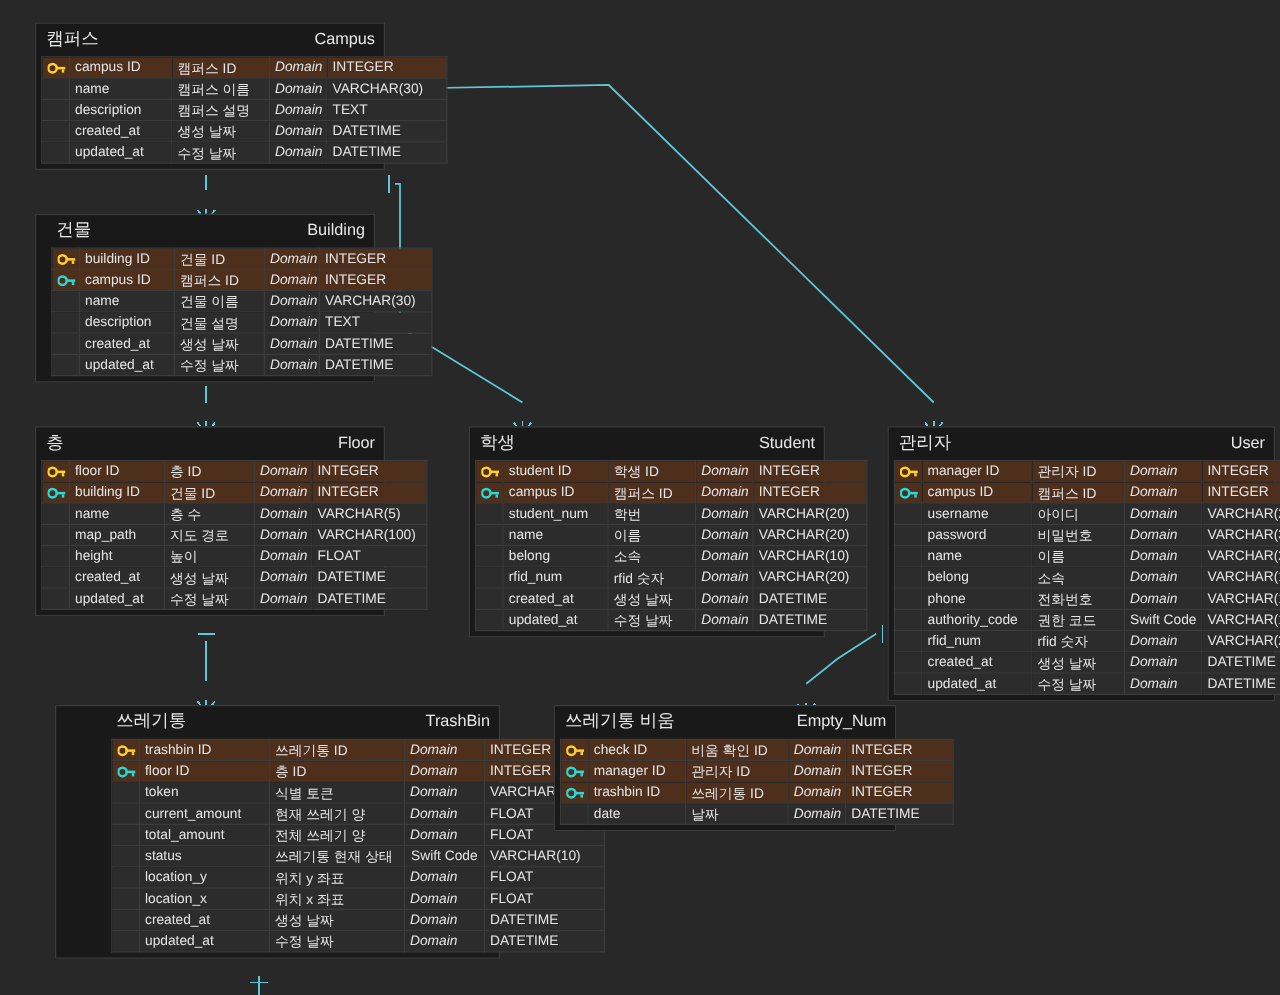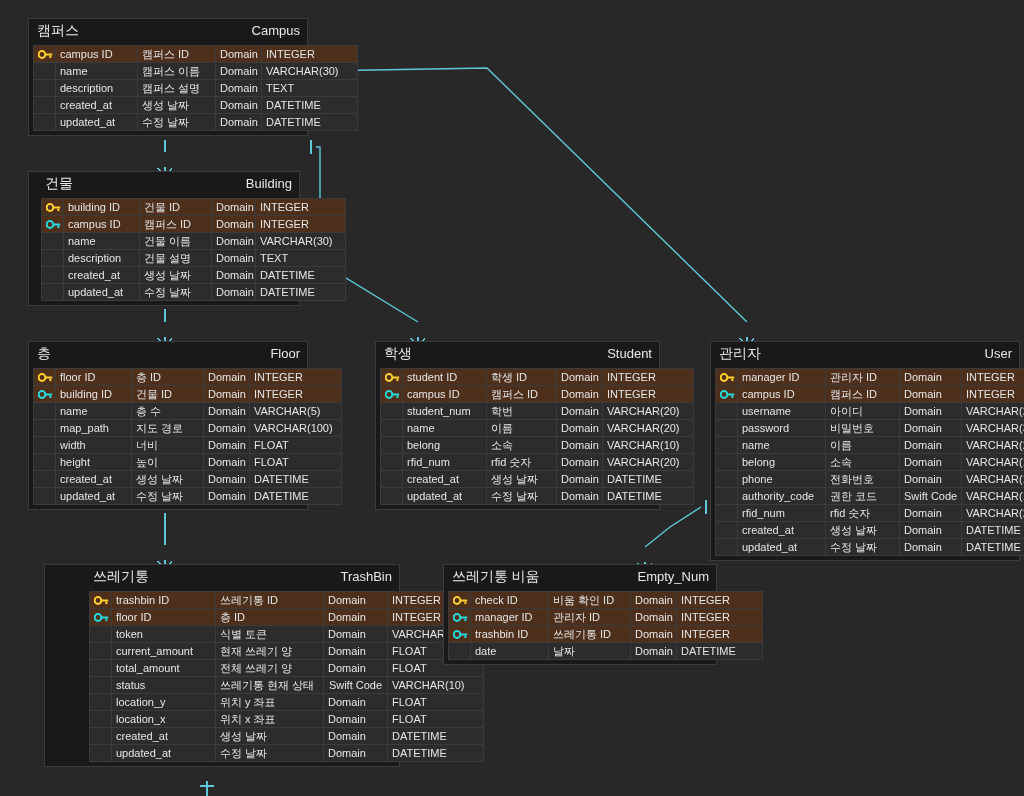--- a/index.html
+++ b/index.html
@@ -26,21 +26,21 @@
     border: 1px solid #3b3b3b;
     padding: 3px 4px 4px 4px;
     z-index: 5;
   }
   .tbl-title {
     display: flex; align-items: baseline; justify-content: space-between;
     height: 23px;
     padding: 0 3px 0 4px;
     color: #e8e8e8;
   }
-  .tbl-title .ko { font-size: 14px; font-family: Liberation Serif, serif; }
+  .tbl-title .ko { font-size: 14px; }
   .tbl-title .en { font-size: 13px; }
   table.cols {
     border-collapse: collapse;
     width: 100%;
     font-size: 11px;
     table-layout: fixed;
   }
   table.cols td {
     border: 1px solid #3b3b3b;
     height: 17px;
@@ -49,21 +49,21 @@
     white-space: nowrap;
     overflow: hidden;
     vertical-align: middle;
     background: #2c2c2c;
   }
   tr.pk td, tr.fk td { background: #4d2f1c; }
   td.keycell {
     width: 22px; padding: 0; text-align: center; line-height: 0;
   }
   td.logical { }
-  td.domain { color: #5d5d5d; }
+  td.domain { color: #5d5d5d; font-style: italic; }
   td.domain.has { color: #e6e6e6; font-style: normal; text-align: center; }
   td.phys { }
   .keyicon { display: inline-block; vertical-align: middle; }
 </style>
 </head>
 <body>
 
 <div id="canvas">
   <svg class="links" id="links-svg">
       <line x1="158" y1="134" x2="172" y2="134" stroke="#5ec8d8" stroke-width="1.4" shape-rendering="crispEdges"></line>
@@ -277,27 +277,20 @@
             </tr>
             <tr class="">
               <td class="keycell"></td>
               <td class="cname">map_path</td>
               <td class="logical">지도 경로</td>
               <td class="domain">Domain</td>
               <td class="phys">VARCHAR(100)</td>
             </tr>
             <tr class="">
               <td class="keycell"></td>
-              <td class="cname">width</td>
-              <td class="logical">너비</td>
-              <td class="domain">Domain</td>
-              <td class="phys">FLOAT</td>
-            </tr>
-            <tr class="">
-              <td class="keycell"></td>
               <td class="cname">height</td>
               <td class="logical">높이</td>
               <td class="domain">Domain</td>
               <td class="phys">FLOAT</td>
             </tr>
             <tr class="">
               <td class="keycell"></td>
               <td class="cname">created_at</td>
               <td class="logical">생성 날짜</td>
               <td class="domain">Domain</td>

